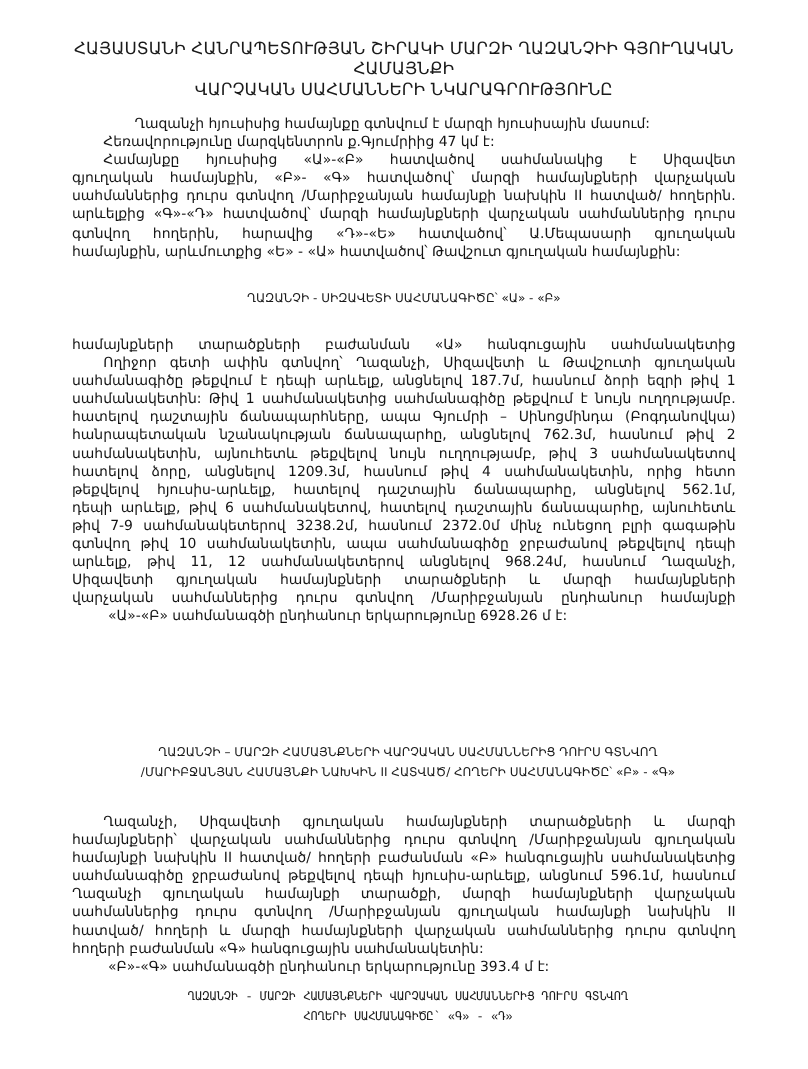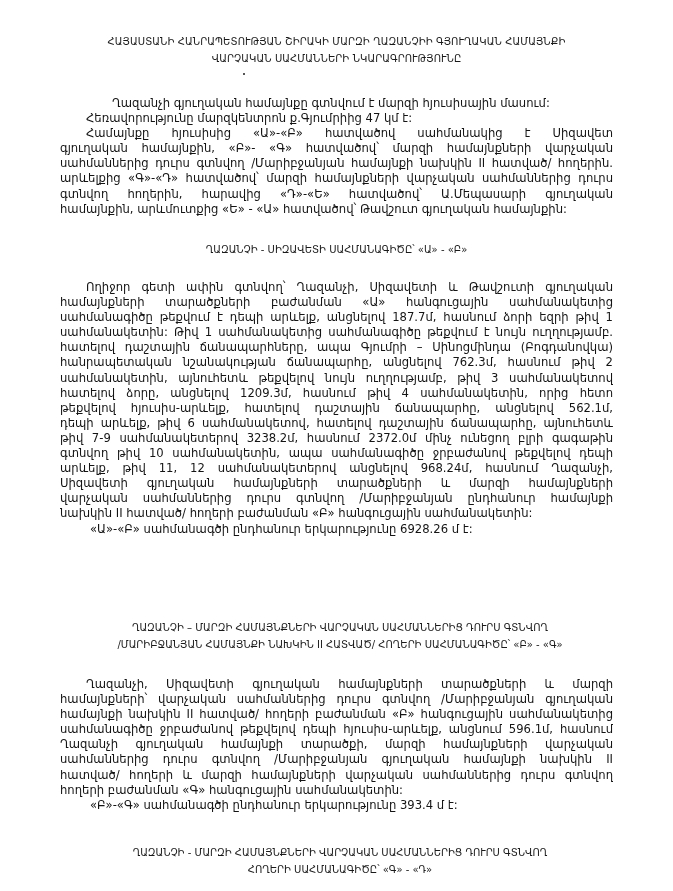--- a/index.html
+++ b/index.html
@@ -3,21 +3,21 @@
   <meta charset="utf-8">
   <style>
     html, body { margin: 0; padding: 0; background: #ffffff; }
     body {
       width: 673px; height: 891px; overflow: hidden; position: relative;
       font-family: "DejaVu Sans", sans-serif; color: #111111;
     }
     .page { position: absolute; left: 0; top: 0; width: 673px; height: 891px; }
     .title {
       position: absolute; left: 20px; width: 633px; text-align: center;
-      font-size: 10px; letter-spacing: 0.1px; line-height: 17px; color: #1a1a1a;
+      font-size: 14px; letter-spacing: 0.1px; line-height: 17px; color: #1a1a1a;
       text-transform: uppercase;
     }
     .heading {
       position: absolute; text-align: center; font-size: 10px; line-height: 17px;
       color: #1a1a1a; text-transform: uppercase;
     }
     .para {
       position: absolute; left: 60px; width: 553px;
       font-size: 11.6px; line-height: 15.1px; text-align: justify; color: #141414;
     }
@@ -31,67 +31,66 @@
 
 <div class="page">
 
   <div class="title" style="top:33px;">
     <div>ՀԱՅԱՍՏԱՆԻ ՀԱՆՐԱՊԵՏՈՒԹՅԱՆ ՇԻՐԱԿԻ ՄԱՐԶԻ ՂԱԶԱՆՉԻԻ ԳՅՈՒՂԱԿԱՆ ՀԱՄԱՅՆՔԻ</div>
     <div>ՎԱՐՉԱԿԱՆ ՍԱՀՄԱՆՆԵՐԻ ՆԿԱՐԱԳՐՈՒԹՅՈՒՆԸ</div>
   </div>
   <div class="dot"></div>
 
   <div class="para" style="top:96px;">
-    <span class="line ind" style="padding-left:26px;">Ղազանչի գյուղական համայնքը գտնվում է մարզի հյուսիսային մասում:</span>
+    <span class="line ind" style="padding-left:26px;">Ղազանչի հյուսիսից համայնքը գտնվում է մարզի հյուսիսային մասում:</span>
     <span class="line" style="padding-left:26px;">Հեռավորությունը մարզկենտրոն ք.Գյումրիից 47 կմ է:</span>
     <span class="line j ind">Համայնքը հյուսիսից «Ա»-«Բ» հատվածով սահմանակից է Սիզավետ</span>
     <span class="line j">գյուղական համայնքին, «Բ»- «Գ» հատվածով՝ մարզի համայնքների վարչական</span>
     <span class="line j">սահմաններից դուրս գտնվող /Մարիբջանյան համայնքի նախկին II հատված/ հողերին.</span>
     <span class="line j">արևելքից «Գ»-«Դ» հատվածով՝ մարզի համայնքների վարչական սահմաններից դուրս</span>
     <span class="line j">գտնվող հողերին, հարավից «Դ»-«Ե» հատվածով՝ Ա.Մեպասարի գյուղական</span>
     <span class="line">համայնքին, արևմուտքից «Ե» - «Ա» հատվածով՝ Թավշուտ գյուղական համայնքին:</span>
   </div>
 
   <div class="heading" style="top:241px; left:60px; width:553px;">ՂԱԶԱՆՉԻ - ՍԻԶԱՎԵՏԻ ՍԱՀՄԱՆԱԳԻԾԸ՝ «Ա» - «Բ»</div>
 
   <div class="para" style="top:280px;">
+    <span class="line j">համայնքների տարածքների բաժանման «Ա» հանգուցային սահմանակետից</span>
     <span class="line j ind">Ողիջոր գետի ափին գտնվող՝ Ղազանչի, Սիզավետի և Թավշուտի գյուղական</span>
-    <span class="line j">համայնքների տարածքների բաժանման «Ա» հանգուցային սահմանակետից</span>
     <span class="line j">սահմանագիծը թեքվում է դեպի արևելք, անցնելով 187.7մ, հասնում ձորի եզրի թիվ 1</span>
     <span class="line j">սահմանակետին: Թիվ 1 սահմանակետից սահմանագիծը թեքվում է նույն ուղղությամբ.</span>
     <span class="line j">հատելով դաշտային ճանապարհները, ապա Գյումրի – Սինոցմինդա (Բոգդանովկա)</span>
     <span class="line j">հանրապետական նշանակության ճանապարհը, անցնելով 762.3մ, հասնում թիվ 2</span>
     <span class="line j">սահմանակետին, այնուհետև թեքվելով նույն ուղղությամբ, թիվ 3 սահմանակետով</span>
     <span class="line j">հատելով ձորը, անցնելով 1209.3մ, հասնում թիվ 4 սահմանակետին, որից հետո</span>
     <span class="line j">թեքվելով հյուսիս-արևելք, հատելով դաշտային ճանապարհը, անցնելով 562.1մ,</span>
     <span class="line j">դեպի արևելք, թիվ 6 սահմանակետով, հատելով դաշտային ճանապարհը, այնուհետև</span>
     <span class="line j">թիվ 7-9 սահմանակետերով 3238.2մ, հասնում 2372.0մ մինչ ունեցող բլրի գագաթին</span>
     <span class="line j">գտնվող թիվ 10 սահմանակետին, ապա սահմանագիծը ջրբաժանով թեքվելով դեպի</span>
     <span class="line j">արևելք, թիվ 11, 12 սահմանակետերով անցնելով 968.24մ, հասնում Ղազանչի,</span>
     <span class="line j">Սիզավետի գյուղական համայնքների տարածքների և մարզի համայնքների</span>
     <span class="line j">վարչական սահմաններից դուրս գտնվող /Մարիբջանյան ընդհանուր համայնքի</span>
-    <span class="line">նախկին II հատված/ հողերի բաժանման «Բ» հանգուցային սահմանակետին:</span>
     <span class="line" style="padding-left:30px;">«Ա»-«Բ» սահմանագծի ընդհանուր երկարությունը 6928.26 մ է:</span>
   </div>
 
   <div class="heading" style="top:619px; left:40px; width:600px;">
     <div>ՂԱԶԱՆՉԻ – ՄԱՐԶԻ ՀԱՄԱՅՆՔՆԵՐԻ ՎԱՐՉԱԿԱՆ ՍԱՀՄԱՆՆԵՐԻՑ ԴՈՒՐՍ ԳՏՆՎՈՂ</div>
     <div>/ՄԱՐԻԲՋԱՆՅԱՆ ՀԱՄԱՅՆՔԻ ՆԱԽԿԻՆ II ՀԱՏՎԱԾ/ ՀՈՂԵՐԻ ՍԱՀՄԱՆԱԳԻԾԸ՝ «Բ» - «Գ»</div>
   </div>
 
   <div class="para" style="top:677px;">
     <span class="line j ind">Ղազանչի, Սիզավետի գյուղական համայնքների տարածքների և մարզի</span>
     <span class="line j">համայնքների՝ վարչական սահմաններից դուրս գտնվող /Մարիբջանյան գյուղական</span>
     <span class="line j">համայնքի նախկին II հատված/ հողերի բաժանման «Բ» հանգուցային սահմանակետից</span>
     <span class="line j">սահմանագիծը ջրբաժանով թեքվելով դեպի հյուսիս-արևելք, անցնում 596.1մ, հասնում</span>
     <span class="line j">Ղազանչի գյուղական համայնքի տարածքի, մարզի համայնքների վարչական</span>
     <span class="line j">սահմաններից դուրս գտնվող /Մարիբջանյան գյուղական համայնքի նախկին II</span>
     <span class="line j">հատված/ հողերի և մարզի համայնքների վարչական սահմաններից դուրս գտնվող</span>
     <span class="line">հողերի բաժանման «Գ» հանգուցային սահմանակետին:</span>
     <span class="line" style="padding-left:30px;">«Բ»-«Գ» սահմանագծի ընդհանուր երկարությունը 393.4 մ է:</span>
   </div>
 
-  <div class="heading" style="top:844px; left:40px; width:600px;">
+  <div class="heading" style="top:823px; left:40px; width:600px;font-family:Liberation Mono, monospace;">
     <div>ՂԱԶԱՆՉԻ - ՄԱՐԶԻ ՀԱՄԱՅՆՔՆԵՐԻ ՎԱՐՉԱԿԱՆ ՍԱՀՄԱՆՆԵՐԻՑ ԴՈՒՐՍ ԳՏՆՎՈՂ</div>
     <div>ՀՈՂԵՐԻ ՍԱՀՄԱՆԱԳԻԾԸ՝ «Գ» - «Դ»</div>
   </div>
 
 </div>
 
 </body></html>

